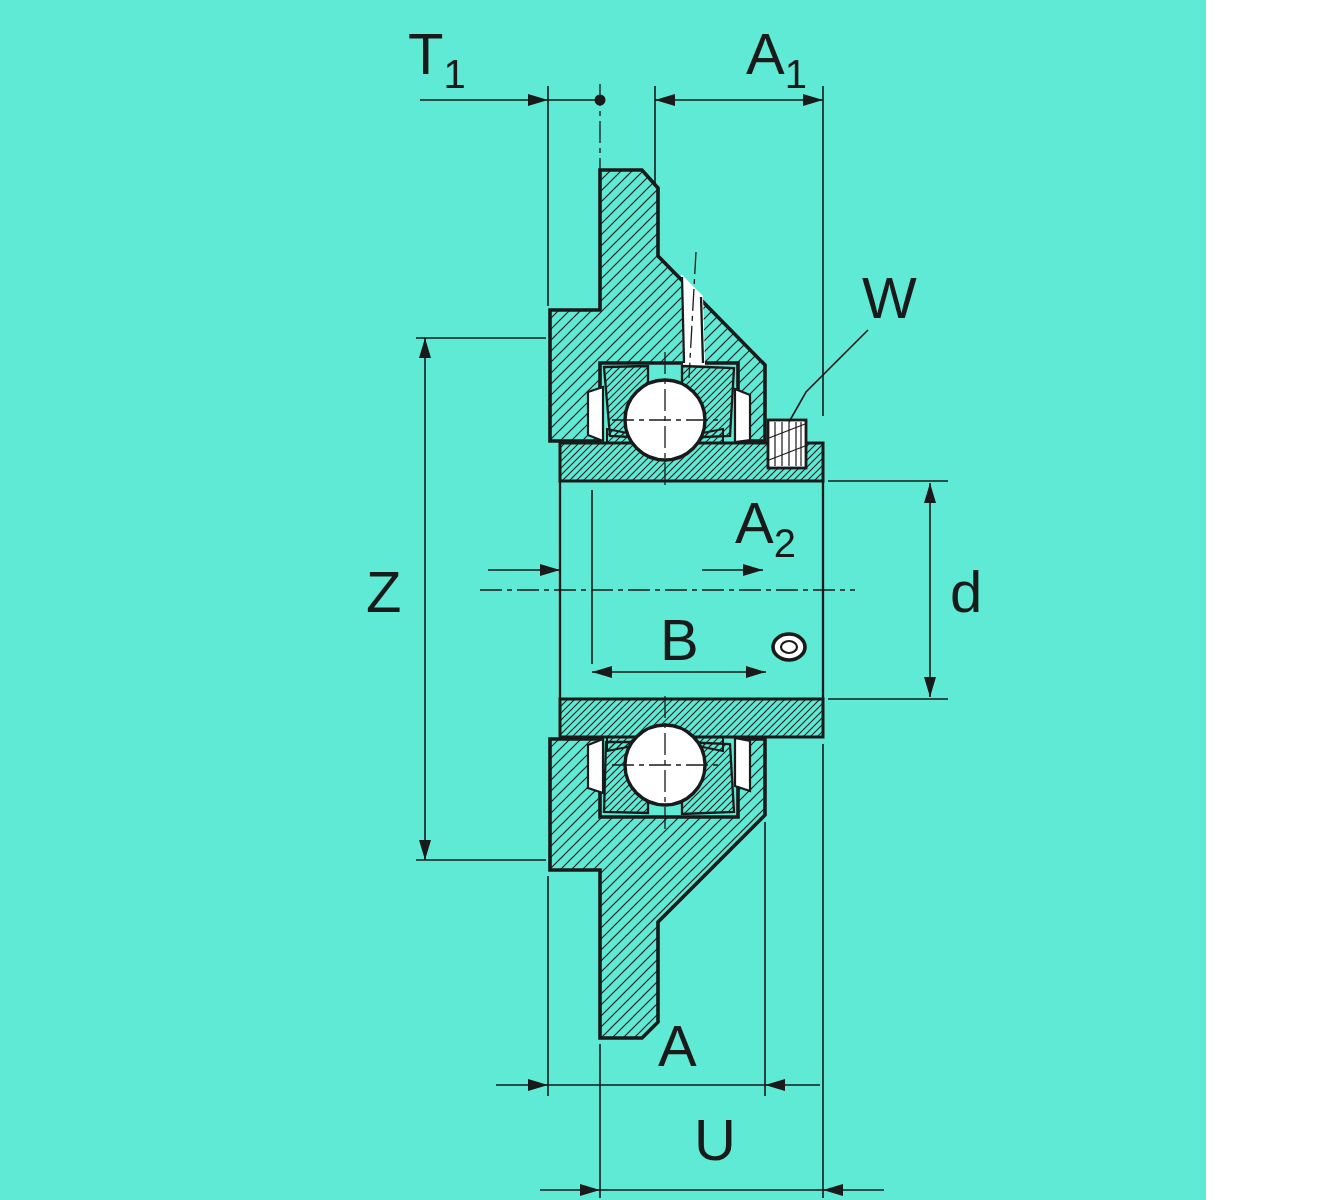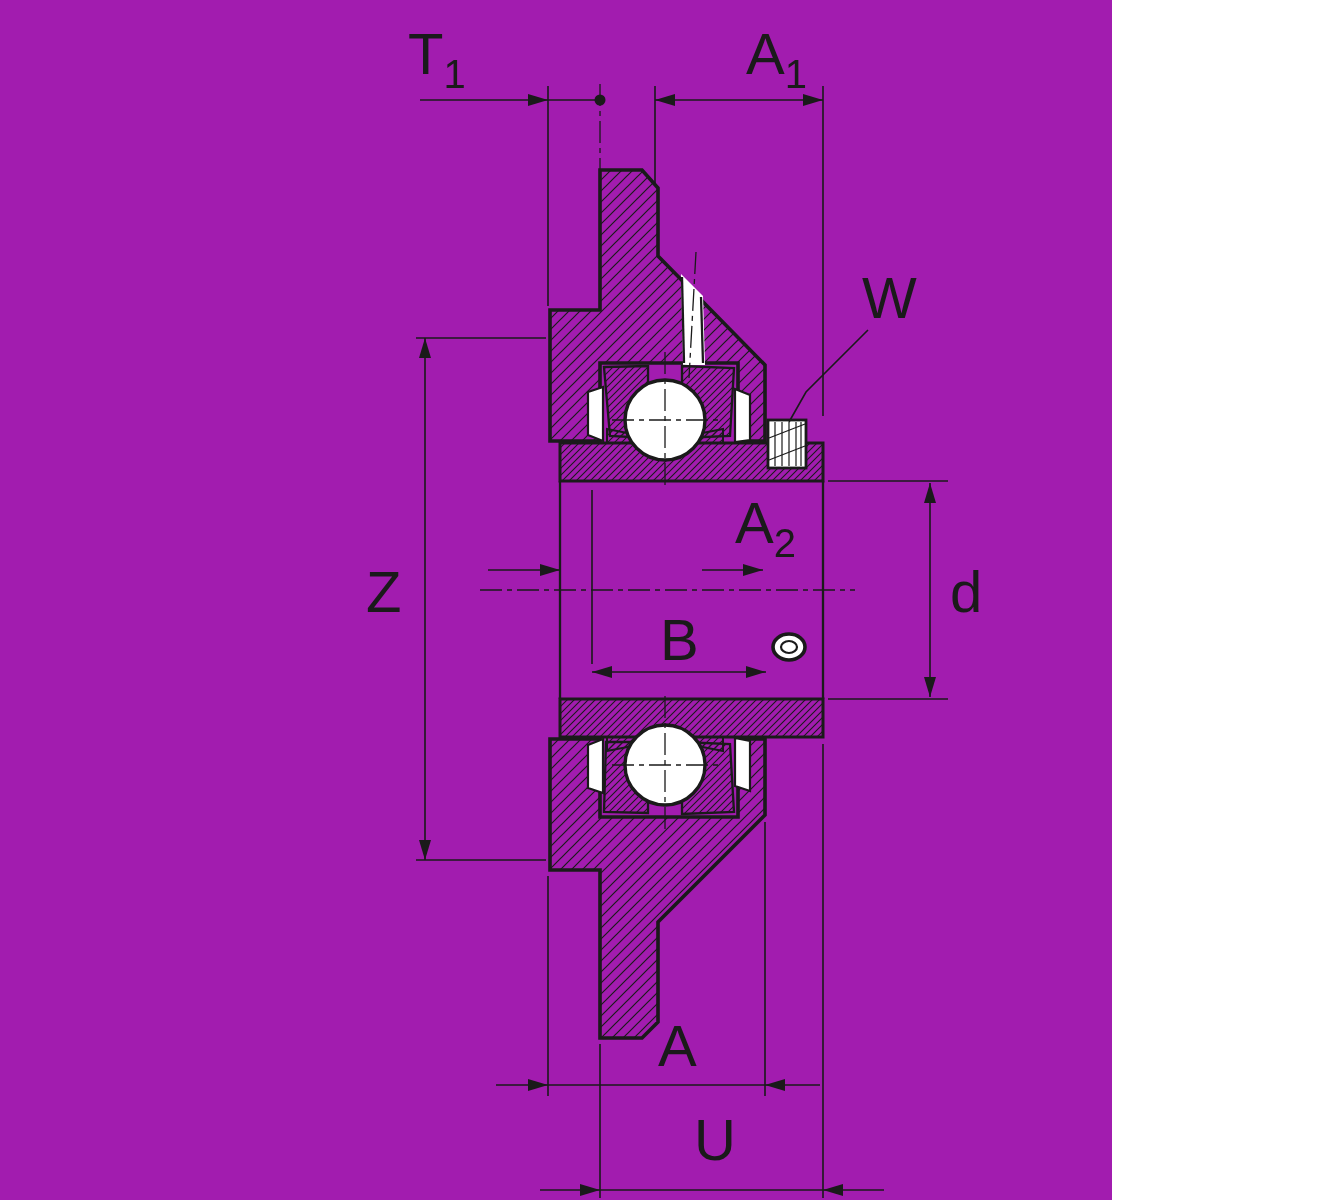--- a/index.html
+++ b/index.html
@@ -1,16 +1,16 @@
 <!DOCTYPE html>
 <html><head>
 <meta charset="utf-8">
 <style>
   html,body{margin:0;padding:0;background:#fff;}
-  .stage{position:relative;width:1112px;height:1200px;background:#a21caf;overflow:hidden;
+  .stage{position:relative;width:1206px;height:1200px;background:#5eead4;overflow:hidden;
          font-family:"Liberation Sans", sans-serif;}
   svg{position:absolute;left:0;top:0;}
   .med{stroke:#1a1a1a;stroke-width:2.3;fill:none;}
   .thin{stroke:#1a1a1a;stroke-width:1.6;fill:none;}
   .hair{stroke:#1a1a1a;stroke-width:1.2;fill:none;}
   .cl{stroke:#1a1a1a;stroke-width:1.3;fill:none;stroke-dasharray:22 5 5 5;}
   .arr{fill:#1a1a1a;stroke:none;}
   .lbl{font-family:"Liberation Sans", sans-serif;font-size:58px;fill:#1a1a1a;}
   .lbl-sub{font-size:40px;}
 </style>

